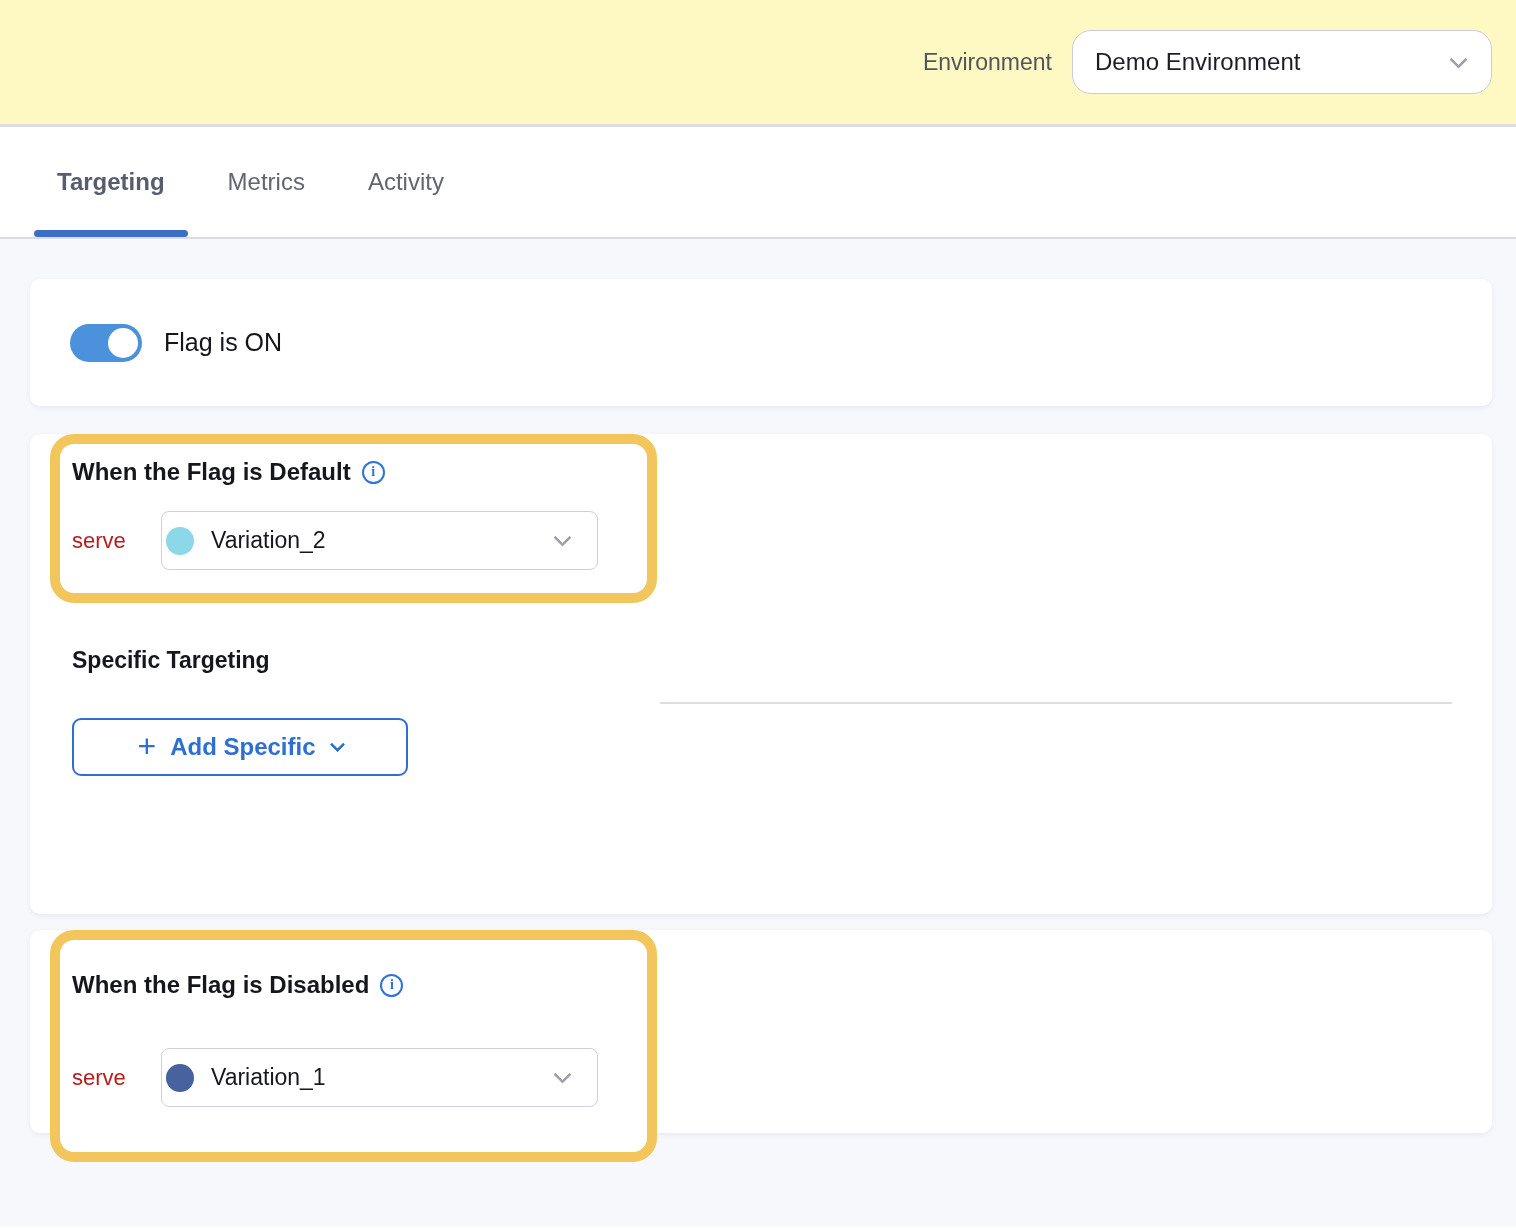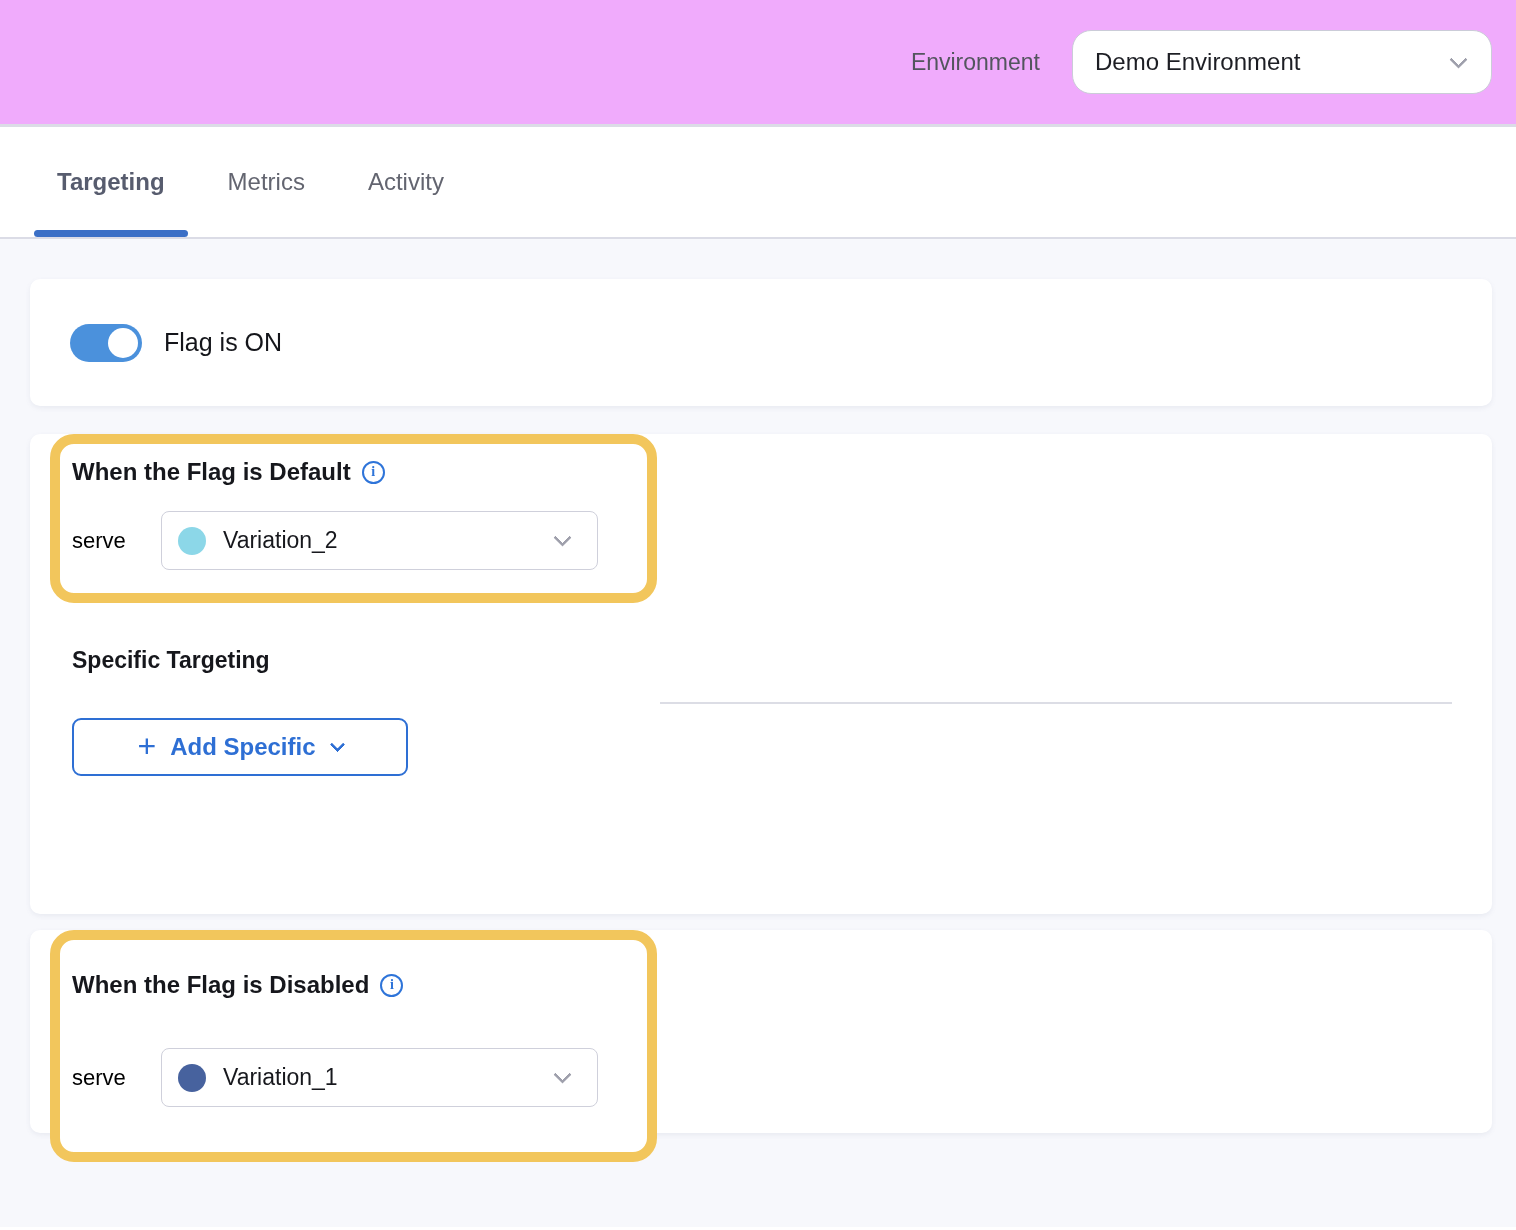--- a/index.html
+++ b/index.html
@@ -11,22 +11,22 @@
     overflow:hidden;
   }
 
   
   .header {
     height:127px;
     display:flex;
     align-items:center;
     justify-content:flex-end;
     padding-right:24px;
-    gap:32px;
-    background:#f0abfc;
+    gap:20px;
+    background:#fef9c3;
     border-bottom:3px solid #dbdce6;
   }
   .env-label {
     font-size:23px;
     font-weight:500;
     color:#53555e;
   }
   .env-select {
     width:420px;
     height:64px;
@@ -178,33 +178,33 @@
     line-height:28px;
   }
   .serve-row {
     margin-top:24px;
     display:flex;
     align-items:center;
   }
   .serve-label {
     font-size:22px;
     font-weight:500;
-    color:#000000;
+    color:#b91c1c;
     width:89px;
     flex:0 0 auto;
   }
   .variation-select {
     width:437px;
     height:59px;
     background:#ffffff;
     border:1px solid #cfd0db;
     border-radius:8px;
     display:flex;
     align-items:center;
-    padding:0 28px 0 16px;
+    padding:0 28px 0 4px;
     cursor:pointer;
   }
   .variation-dot {
     width:28px; height:28px;
     border-radius:50%;
     flex:0 0 auto;
   }
   .variation-name {
     margin-left:17px;
     font-size:23px;

